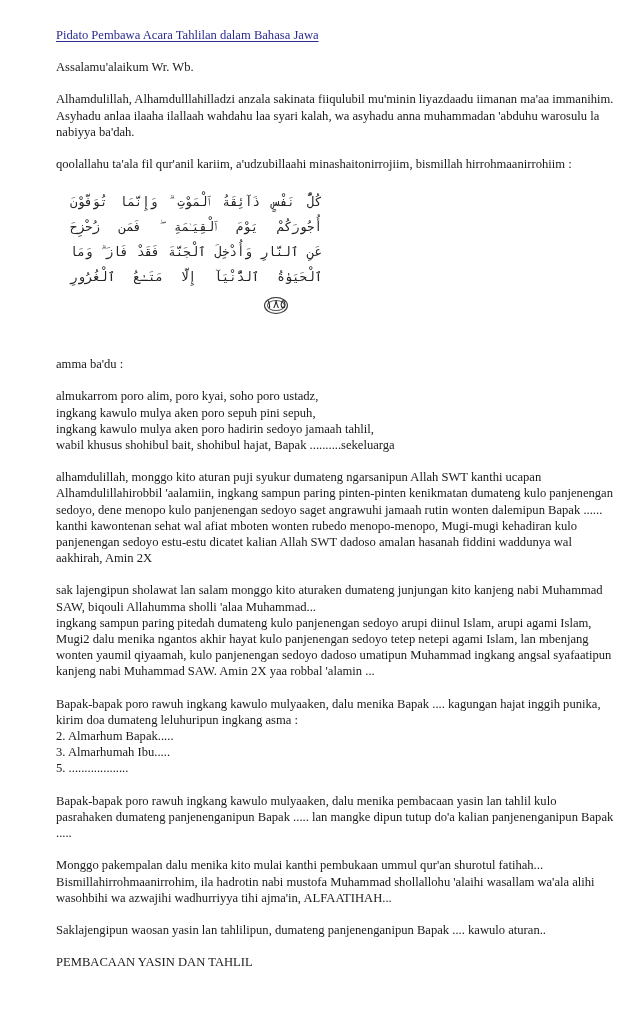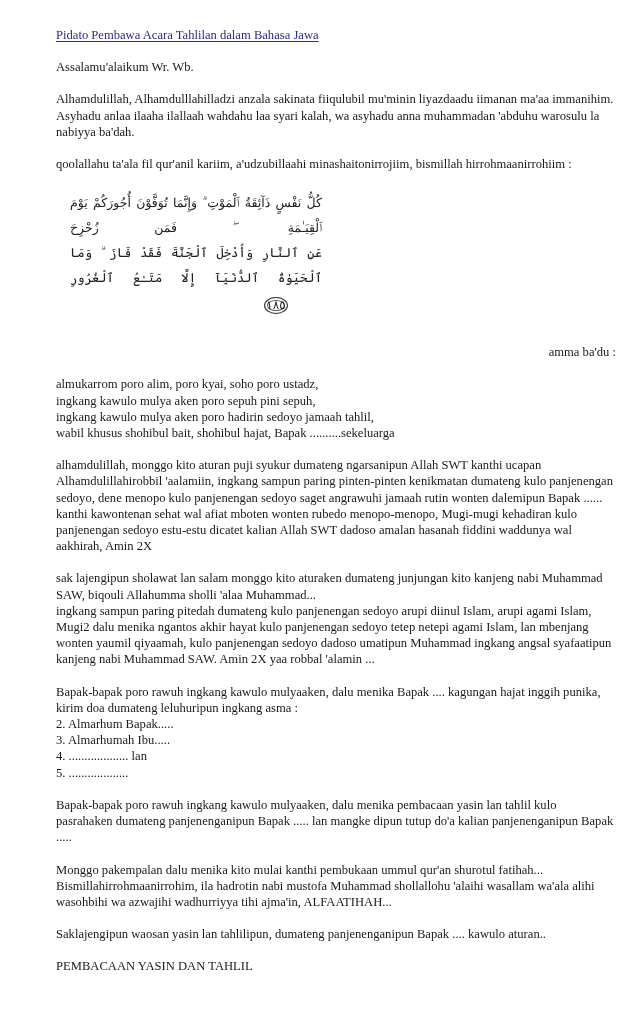--- a/index.html
+++ b/index.html
@@ -35,21 +35,21 @@
     }
     .line {
       display: block;
     }
     .arabic-block {
       width: 252px;
       margin: 4px 0 4px 14px;
       direction: rtl;
       text-align: justify;
       text-align-last: justify;
-      font-family: Liberation Sans, sans-serif;
+      font-family: Liberation Mono, monospace;
       font-size: 12.5px;
       line-height: 25px;
       color: #222;
     }
     .ayah-marker {
       display: block;
       text-align: center;
       text-align-last: center;
       margin-top: 2px;
       direction: ltr;
@@ -84,41 +84,40 @@
   <p style="margin-bottom:19px;">qoolallahu ta'ala fil qur'anil kariim, a'udzubillaahi minashaitonirrojiim, bismillah hirrohmaanirrohiim :</p>
 
   <div class="arabic-block">
     <span class="line">كُلُّ نَفْسٍ ذَآئِقَةُ ٱلْمَوْتِ ۗ وَإِنَّمَا تُوَفَّوْنَ أُجُورَكُمْ يَوْمَ ٱلْقِيَـٰمَةِ ۖ فَمَن زُحْزِحَ</span>
     <span class="line">عَنِ ٱلنَّارِ وَأُدْخِلَ ٱلْجَنَّةَ فَقَدْ فَازَ ۗ وَمَا ٱلْحَيَوٰةُ ٱلدُّنْيَآ إِلَّا مَتَـٰعُ ٱلْغُرُورِ</span>
     <span class="ayah-marker">
       <span>١٨٥</span>
     </span>
   </div>
 
-  <p style="margin-top:26px;text-align:right;">amma ba'du :</p>
+  <p style="margin-top:38px;">amma ba'du :</p>
 
   <p>
     <span class="line">almukarrom poro alim, poro kyai, soho poro ustadz,</span>
     <span class="line">ingkang kawulo mulya aken poro sepuh pini sepuh,</span>
     <span class="line">ingkang kawulo mulya aken poro hadirin sedoyo jamaah tahlil,</span>
     <span class="line">wabil khusus shohibul bait, shohibul hajat, Bapak ..........sekeluarga</span>
   </p>
 
   <p>alhamdulillah, monggo kito aturan puji syukur dumateng ngarsanipun Allah SWT kanthi ucapan Alhamdulillahirobbil 'aalamiin, ingkang sampun paring pinten-pinten kenikmatan dumateng kulo panjenengan sedoyo, dene menopo kulo panjenengan sedoyo saget angrawuhi jamaah rutin wonten dalemipun Bapak ...... kanthi kawontenan sehat wal afiat mboten wonten rubedo menopo-menopo, Mugi-mugi kehadiran kulo panjenengan sedoyo estu-estu dicatet kalian Allah SWT dadoso amalan hasanah fiddini waddunya wal aakhirah, Amin 2X</p>
 
   <p>
     <span class="line">sak lajengipun sholawat lan salam monggo kito aturaken dumateng junjungan kito kanjeng nabi Muhammad SAW, biqouli Allahumma sholli 'alaa Muhammad...</span>
     <span class="line">ingkang sampun paring pitedah dumateng kulo panjenengan sedoyo arupi diinul Islam, arupi agami Islam, Mugi2 dalu menika ngantos akhir hayat kulo panjenengan sedoyo tetep netepi agami Islam, lan mbenjang wonten yaumil qiyaamah, kulo panjenengan sedoyo dadoso umatipun Muhammad ingkang angsal syafaatipun kanjeng nabi Muhammad SAW. Amin 2X yaa robbal 'alamin ...</span>
   </p>
 
   <p>
     <span class="line">Bapak-bapak poro rawuh ingkang kawulo mulyaaken, dalu menika Bapak .... kagungan hajat inggih punika, kirim doa dumateng leluhuripun ingkang asma :</span>
     <span class="line">2. Almarhum Bapak.....</span>
     <span class="line">3. Almarhumah Ibu.....</span>
-    <span class="line">4. ................... lan</span>
     <span class="line">5. ...................</span>
   </p>
 
   <p>Bapak-bapak poro rawuh ingkang kawulo mulyaaken, dalu menika pembacaan yasin lan tahlil kulo pasrahaken dumateng panjenenganipun Bapak ..... lan mangke dipun tutup do'a kalian panjenenganipun Bapak .....</p>
 
   <p>
     <span class="line">Monggo pakempalan dalu menika kito mulai kanthi pembukaan ummul qur'an shurotul fatihah...</span>
     <span class="line">Bismillahirrohmaanirrohim, ila hadrotin nabi mustofa Muhammad shollallohu 'alaihi wasallam wa'ala alihi wasohbihi wa azwajihi wadhurriyya tihi ajma'in, ALFAATIHAH...</span>
   </p>
 

